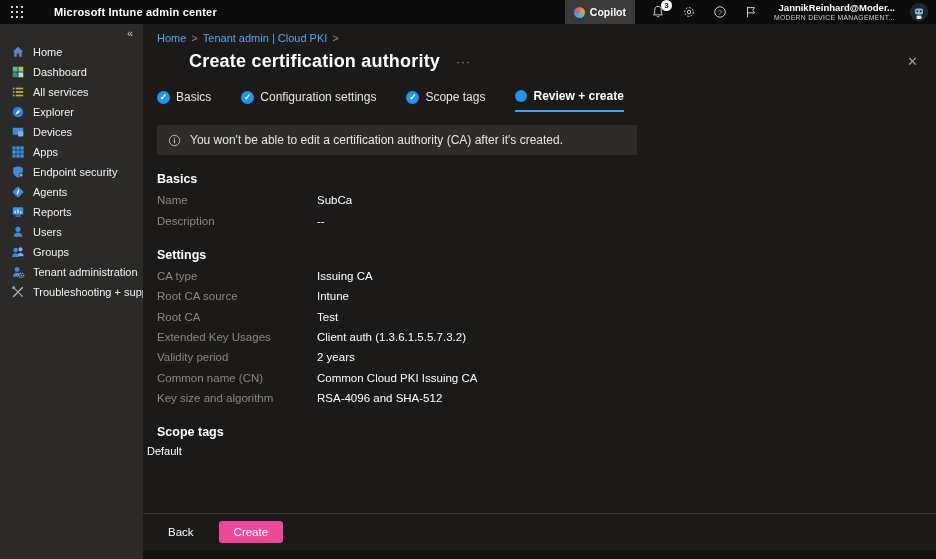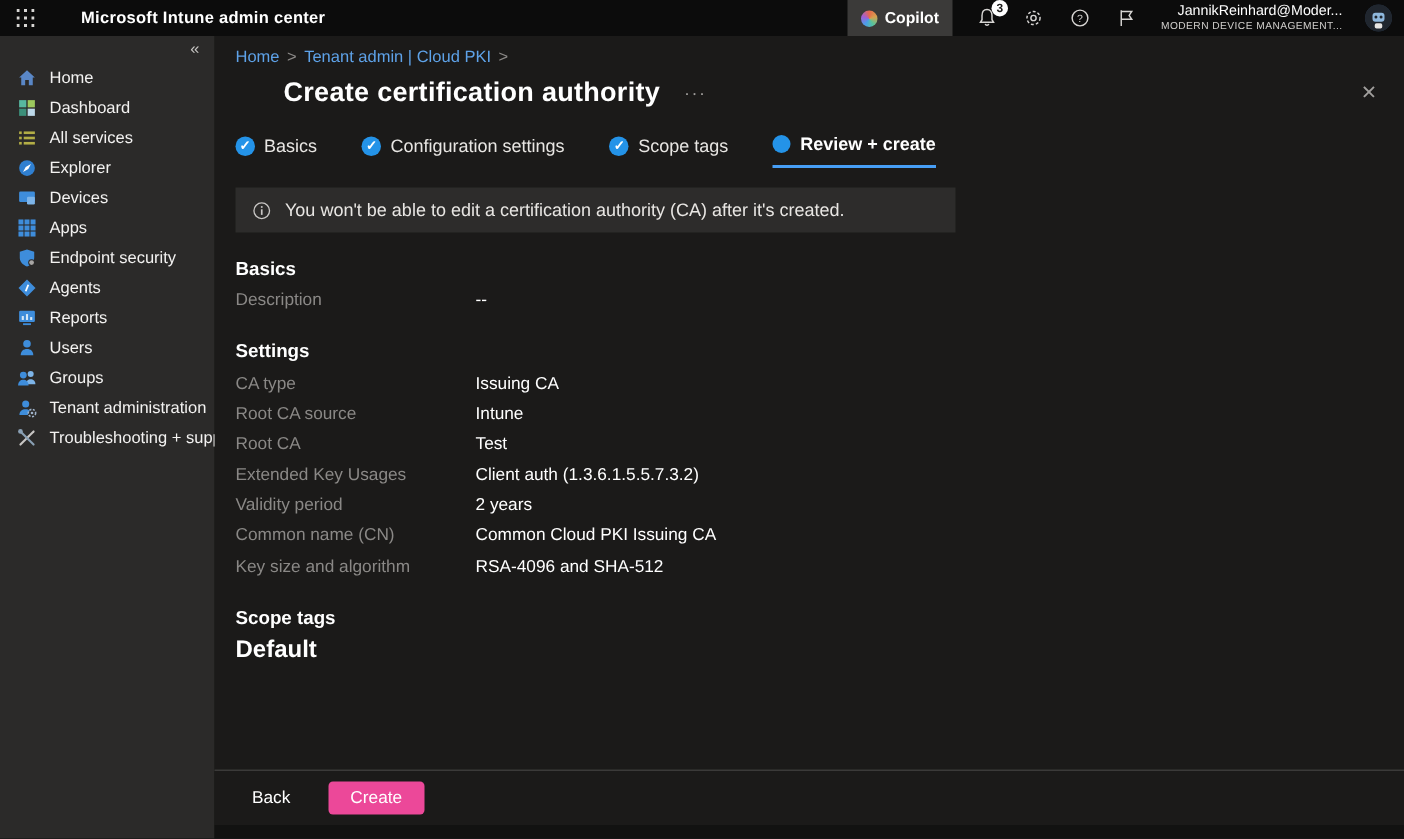--- a/index.html
+++ b/index.html
@@ -29,21 +29,21 @@
     background:conic-gradient(#e8684a,#d6a14f,#58c49a,#4a9de8,#a05fd6,#e8684a);
   }
   .tb-icon { position:relative; width:16px; height:16px; display:flex; align-items:center; justify-content:center; cursor:pointer; }
   .badge {
     position:absolute; top:-4px; right:-6px;
     background:#ffffff; color:#1b1a19;
     min-width:11px; height:11px; border-radius:6px;
     font-size:8px; font-weight:700; line-height:11px; text-align:center; padding:0 2px;
   }
   .user-block { text-align:right; line-height:1.2; cursor:pointer; }
-  .user-name { font-size:9.5px; font-weight:400; color:#ffffff; }
+  .user-name { font-size:9.5px; font-weight:700; color:#ffffff; }
   .user-org { font-size:6.8px; color:#d0cecb; letter-spacing:.3px; }
   .avatar {
     width:18px; height:18px; border-radius:50%; background:#273447;
     display:flex; align-items:center; justify-content:center; cursor:pointer; overflow:hidden;
   }
   
   .shell { display:flex; height:535px; }
   
   .sidebar { width:143px; background:#2b2a29; flex:none; padding-top:2px; }
   .collapse-row { display:flex; justify-content:flex-end; padding:0 10px; height:16px; }
@@ -76,21 +76,21 @@
   .banner {
     margin:13px 0 0 14px; width:480px; height:30px;
     background:#2d2c2b; display:flex; align-items:center; gap:9px;
     padding:0 11px; font-size:12px; color:#e8e6e3;
   }
   
   .section-title { font-size:12.5px; font-weight:700; margin:17px 0 4px 14px; color:#ffffff; }
   .kv-row { display:flex; margin-left:14px; padding:4.2px 0; font-size:11.5px; }
   .kv-label { width:160px; flex:none; color:#8a8886; }
   .kv-value { color:#ffffff; }
-  .plain-value { margin:6px 0 0 14px; font-size:16px; color:#ffffff;font-weight:bold; }
+  .plain-value { margin:6px 0 0 4px; font-size:11px; color:#ffffff; }
   
   .footer {
     position:absolute; left:0; right:0; bottom:9px; height:37px;
     border-top:1px solid #3b3a39;
     display:flex; align-items:center; gap:14px; padding-left:14px;
     background:#1b1a19;
   }
   .btn-text { color:#ffffff; font-size:11.5px; padding:5px 11px; cursor:pointer; border-radius:2px; }
   .btn-primary {
     background:#ec4899; color:#ffffff; border:none; border-radius:3px;
@@ -369,20 +369,24 @@
       <svg width="13" height="13" viewBox="0 0 16 16">
         <circle cx="8" cy="8" r="6.4" fill="none" stroke="#c8c6c4" stroke-width="1.1"></circle>
         <rect x="7.3" y="6.8" width="1.4" height="4.6" fill="#c8c6c4"></rect>
         <rect x="7.3" y="4.2" width="1.4" height="1.4" fill="#c8c6c4"></rect>
       </svg>
       <span>You won't be able to edit a certification authority (CA) after it's created.</span>
     </div>
 
     <h2 class="section-title">Basics</h2>
     <div class="kv-row">
+      <span class="kv-label">Name</span>
+      <span class="kv-value">SubCa</span>
+    </div>
+    <div class="kv-row">
       <span class="kv-label">Description</span>
       <span class="kv-value">--</span>
     </div>
 
     <h2 class="section-title">Settings</h2>
     <div class="kv-row">
       <span class="kv-label">CA type</span>
       <span class="kv-value">Issuing CA</span>
     </div>
     <div class="kv-row">

